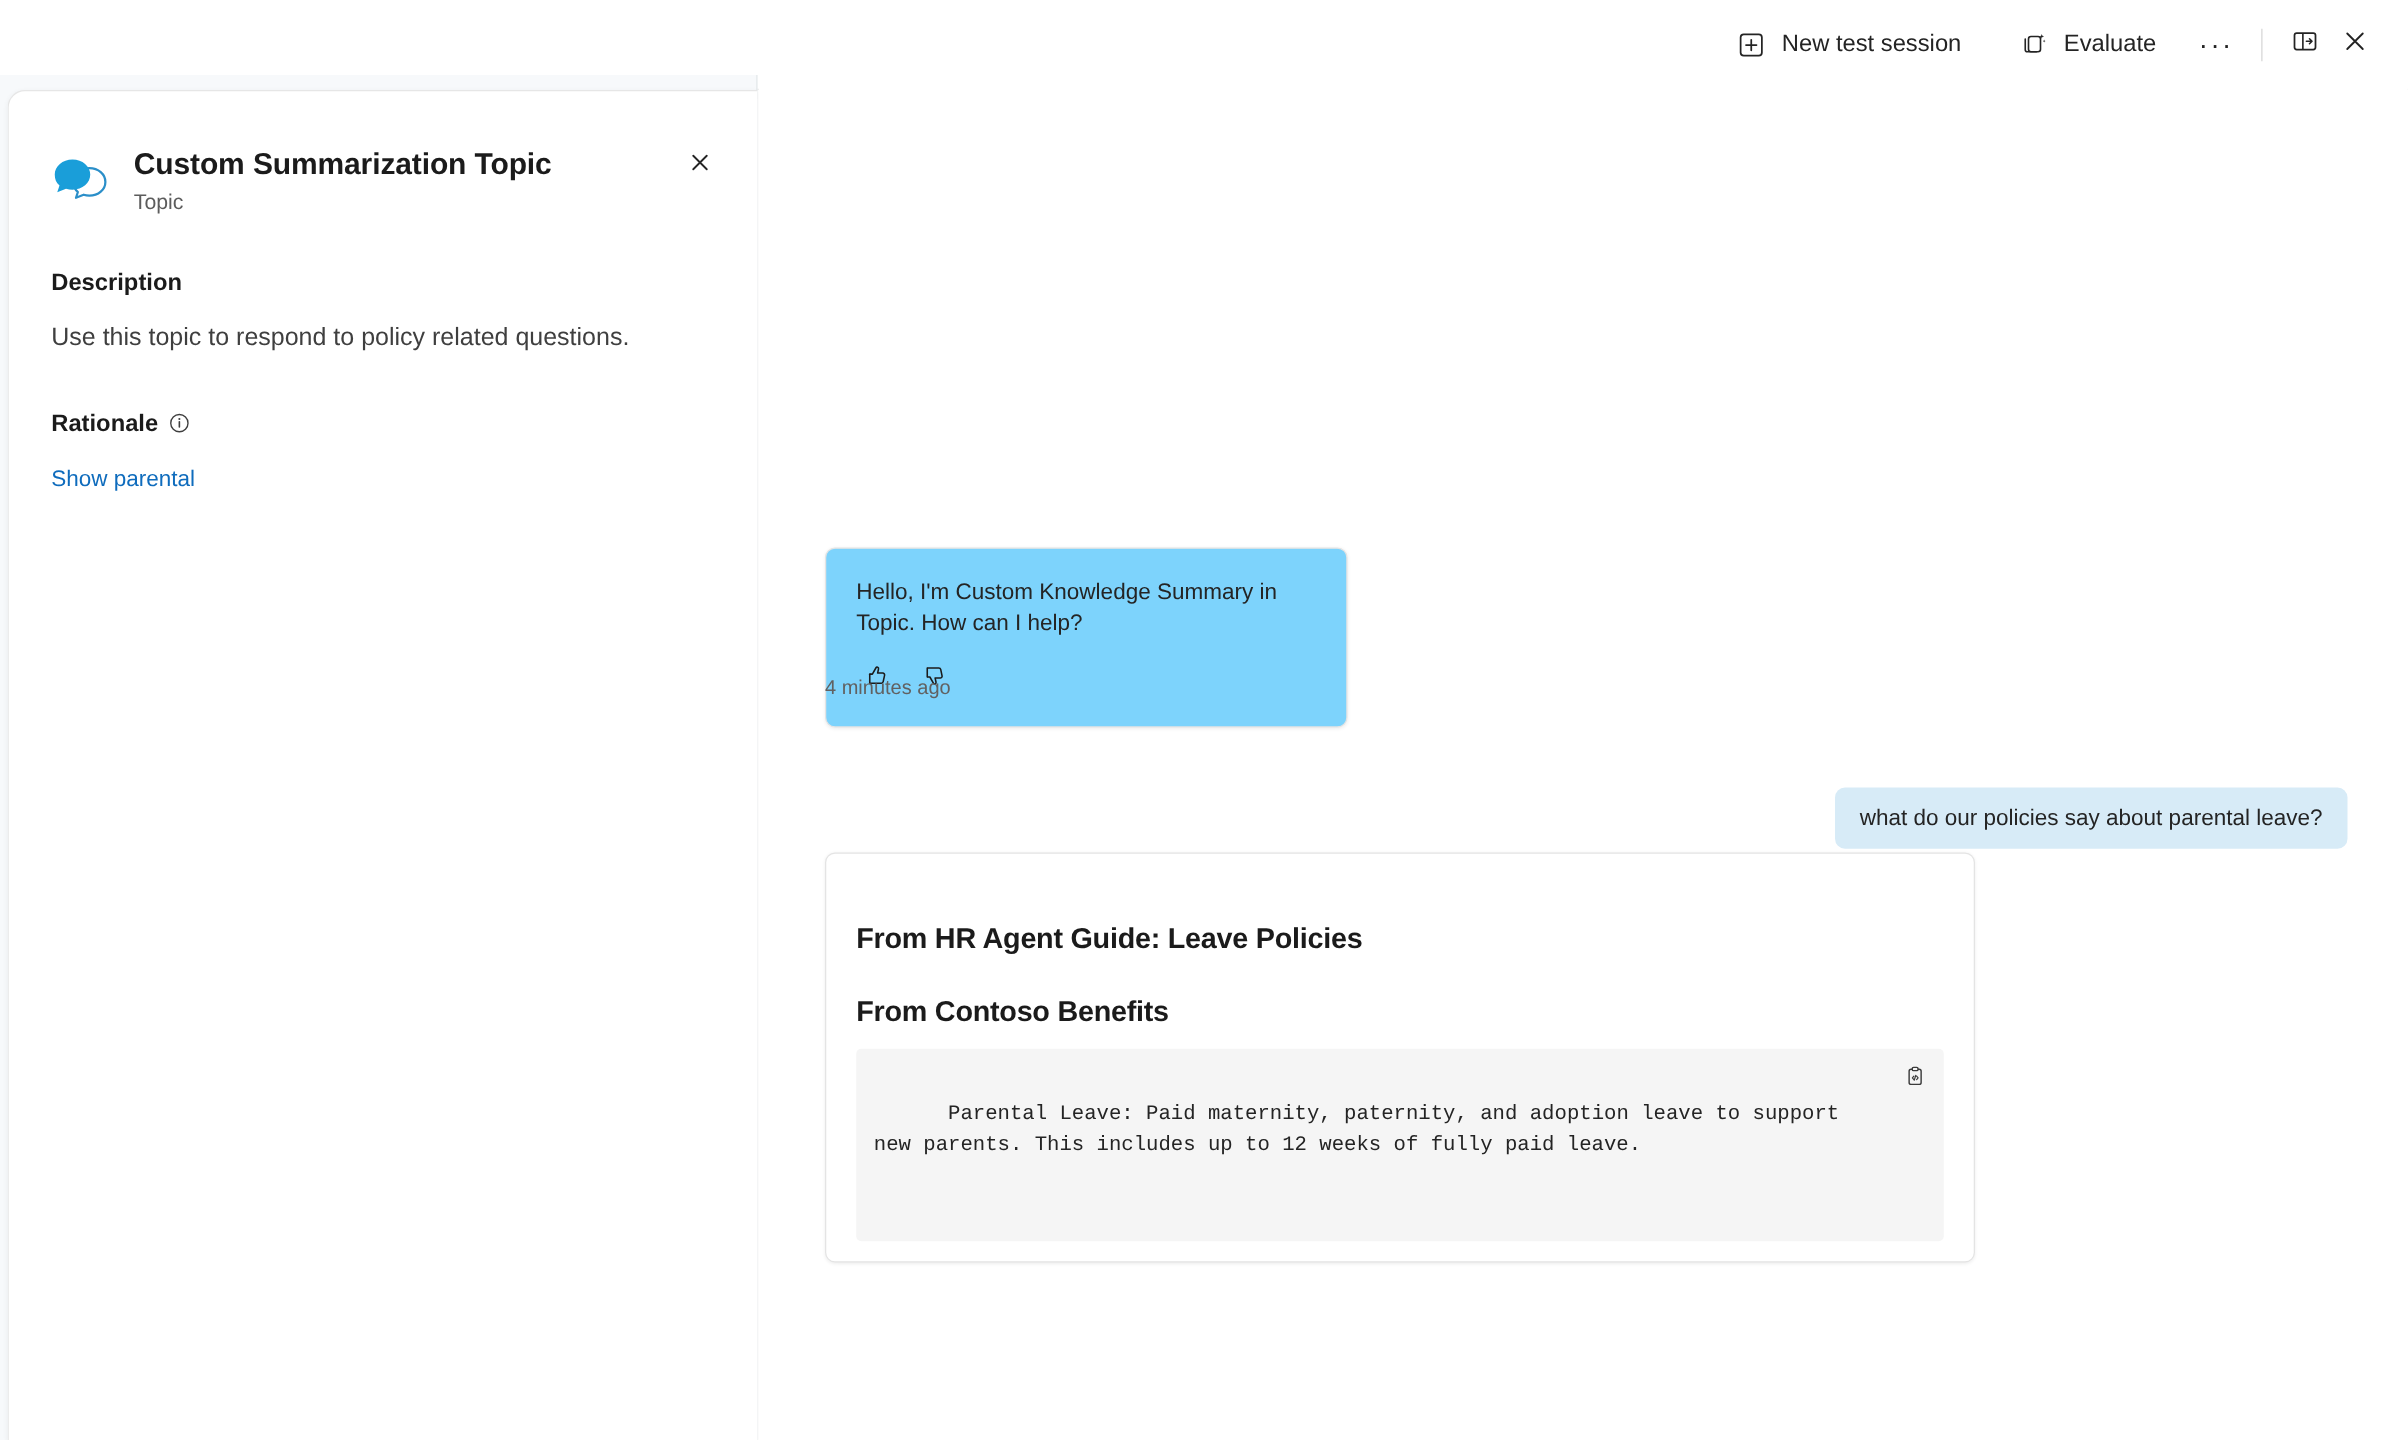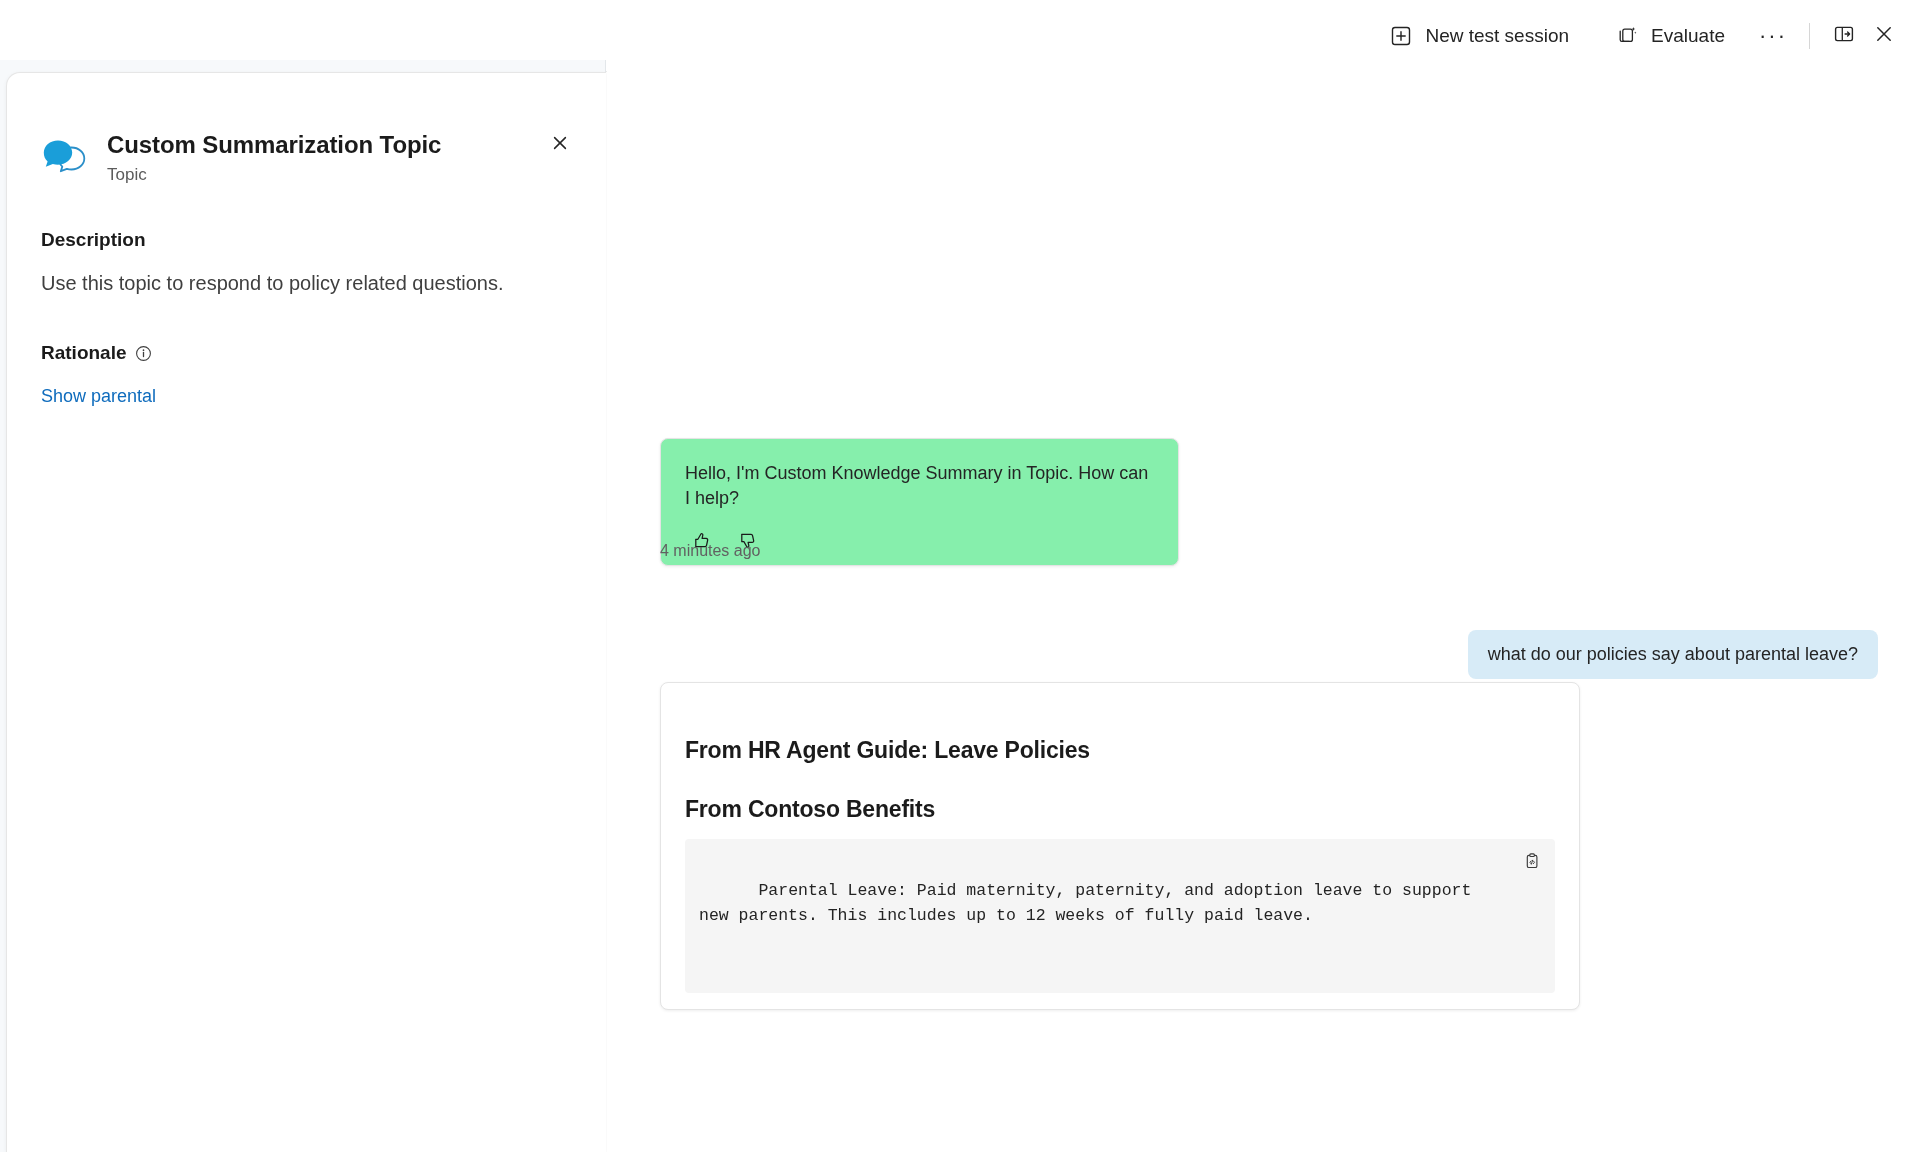--- a/index.html
+++ b/index.html
@@ -74,21 +74,21 @@
     position: absolute;
     top: 12px; left: 6px;
     width: 600px;
     height: 1080px;
     background: #ffffff;
     border: 1px solid #e6e6e6;
     border-right: none;
     border-bottom: none;
     border-top-left-radius: 14px;
     box-shadow: 0 1px 4px rgba(0,0,0,0.05);
-    padding: 16px 34px;
+    padding: 3px 34px;
   }
   .lc-header {
     display: flex;
     align-items: flex-start;
     padding-top: 42px;
     position: relative;
   }
   .topic-avatar {
     width: 48px; height: 44px;
     flex: none;
@@ -115,21 +115,21 @@
     cursor: pointer; border-radius: 4px;
     color: #242424;
   }
 
   .sec-title {
     font-size: 19px;
     font-weight: bold;
     color: #1b1b1b;
     margin-top: 44px;
     display: flex;
-    align-items: center;
+    align-items: flex-start;
     gap: 8px;
   }
   .sec-body {
     font-size: 20px;
     color: #3f3f3f;
     margin-top: 18px;
     line-height: 1.45;
   }
   .info-icon {
     width: 17px; height: 17px; flex: none;
@@ -151,26 +151,26 @@
     width: 1319px;
     height: 1092px;
     background: #ffffff;
     overflow: hidden;
   }
 
   .bot-bubble {
     position: absolute;
     left: 53px;
     top: 378px;
-    width: 519px;
-    background: #86efac;
+    width: 418px;
+    background: #7dd3fc;
     border: 1px solid #e4e4e4;
     border-radius: 8px;
     box-shadow: 0 1px 3px rgba(0,0,0,0.07);
-    padding: 22px 24px 10px 24px;
+    padding: 22px 24px 26px 24px;
   }
   .bot-text {
     font-size: 18px;
     color: #242424;
     line-height: 1.4;
   }
   .feedback-row {
     display: flex;
     gap: 16px;
     margin-top: 14px;

